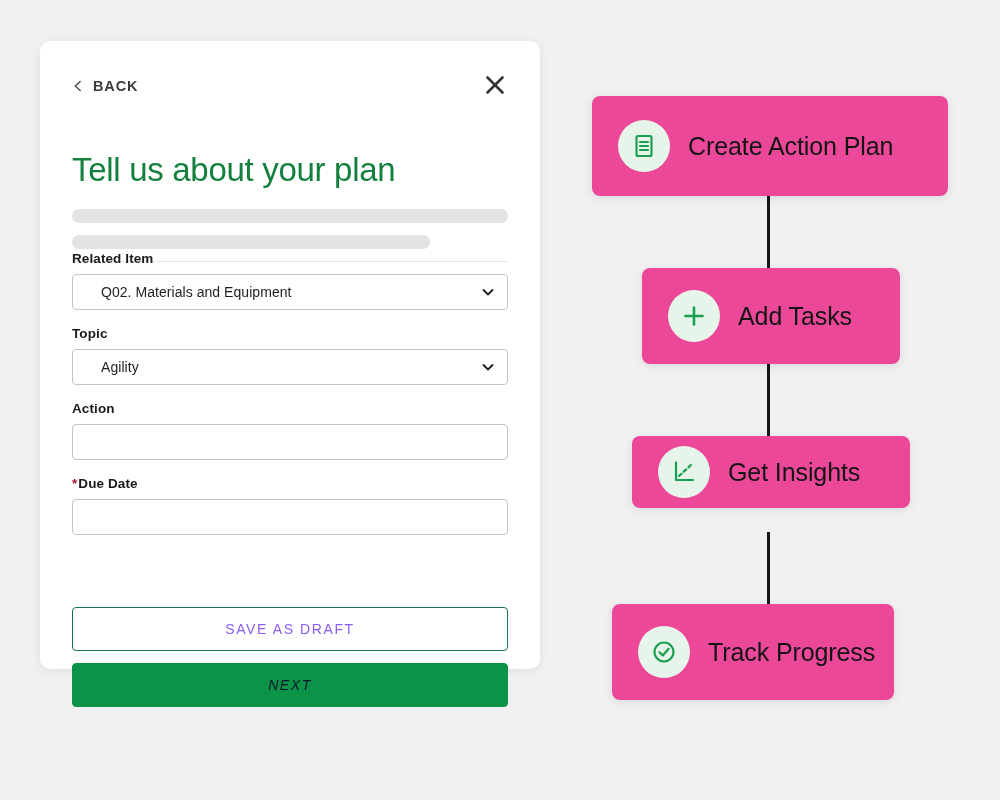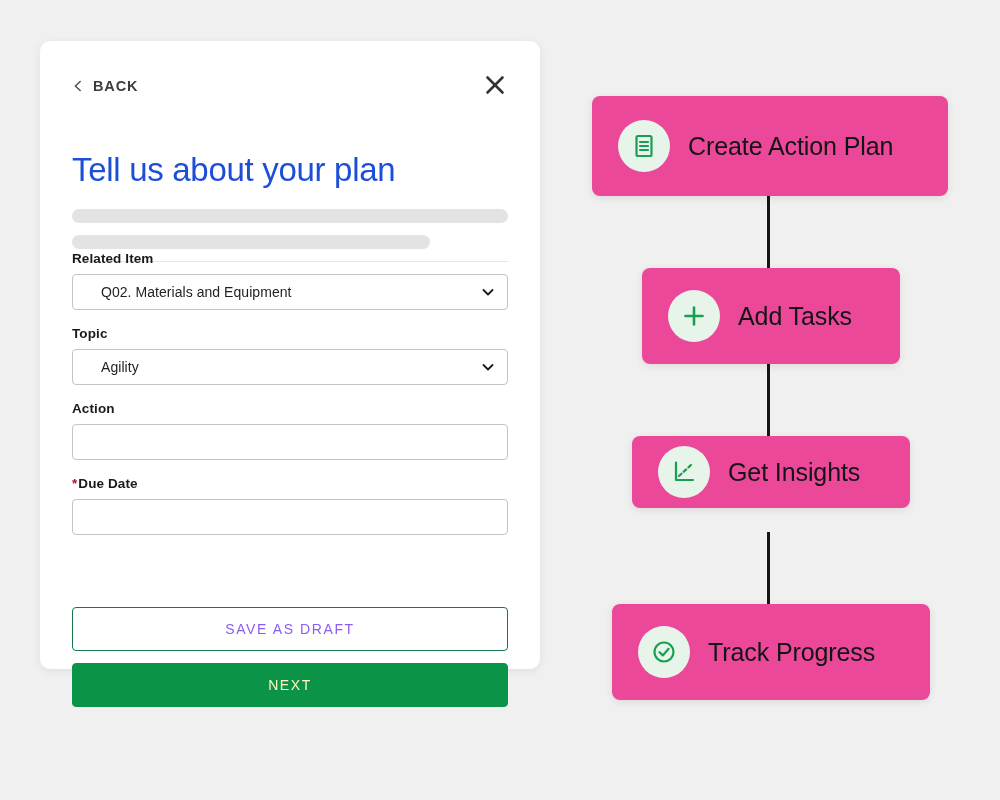--- a/index.html
+++ b/index.html
@@ -71,21 +71,21 @@
     width: 26px;
     height: 26px;
   }
 
   .panel-title {
     position: absolute;
     left: 32px;
     top: 112px;
     font-size: 33px;
     font-weight: normal;
-    color: #1d4ed8;
+    color: #15803d;
     letter-spacing: -0.3px;
     line-height: 1;
   }
 
   .skeleton-wrap {
     position: absolute;
     left: 32px;
     top: 132px;
     width: 436px;
   }
@@ -184,21 +184,22 @@
   }
   .btn-draft {
     background: #ffffff;
     border: 1.5px solid #18764a;
     color: #8b5cf6;
     margin-bottom: 12px;
   }
   .btn-next {
     background: #0b9347;
     border: 1.5px solid #0b9347;
-    color: #fef9c3;
+    color: #0f172a;
+    font-style: italic;
   }
 
   
   .flow {
     position: absolute;
     left: 560px;
     top: 0;
     width: 440px;
     height: 800px;
   }
@@ -345,21 +346,21 @@
   <div class="flow-card" style="left:72px; top:436px; width:278px; height:72px;">
     <span class="flow-icon">
       <svg width="30" height="30" viewBox="0 0 30 30">
         <polyline points="7,5.5 7,23 24,23" fill="none" stroke="#1a9e52" stroke-width="2.2" stroke-linecap="round" stroke-linejoin="round"></polyline>
         <line x1="10" y1="19" x2="22" y2="8" stroke="#1a9e52" stroke-width="2.2" stroke-linecap="round" stroke-dasharray="3.4 3"></line>
       </svg>
     </span>
     <span class="flow-label">Get Insights</span>
   </div>
 
-  <div class="flow-card" style="left:52px; top:604px; width:318px; height:96px;">
+  <div class="flow-card" style="left:52px; top:604px; width:282px; height:96px;">
     <span class="flow-icon">
       <svg width="30" height="30" viewBox="0 0 30 30">
         <circle cx="15" cy="15" r="9.5" fill="none" stroke="#1a9e52" stroke-width="2.2"></circle>
         <polyline points="10.5,15.2 13.8,18.4 19.6,11.8" fill="none" stroke="#1a9e52" stroke-width="2.2" stroke-linecap="round" stroke-linejoin="round"></polyline>
       </svg>
     </span>
     <span class="flow-label">Track Progress</span>
   </div>
 
 </div>

